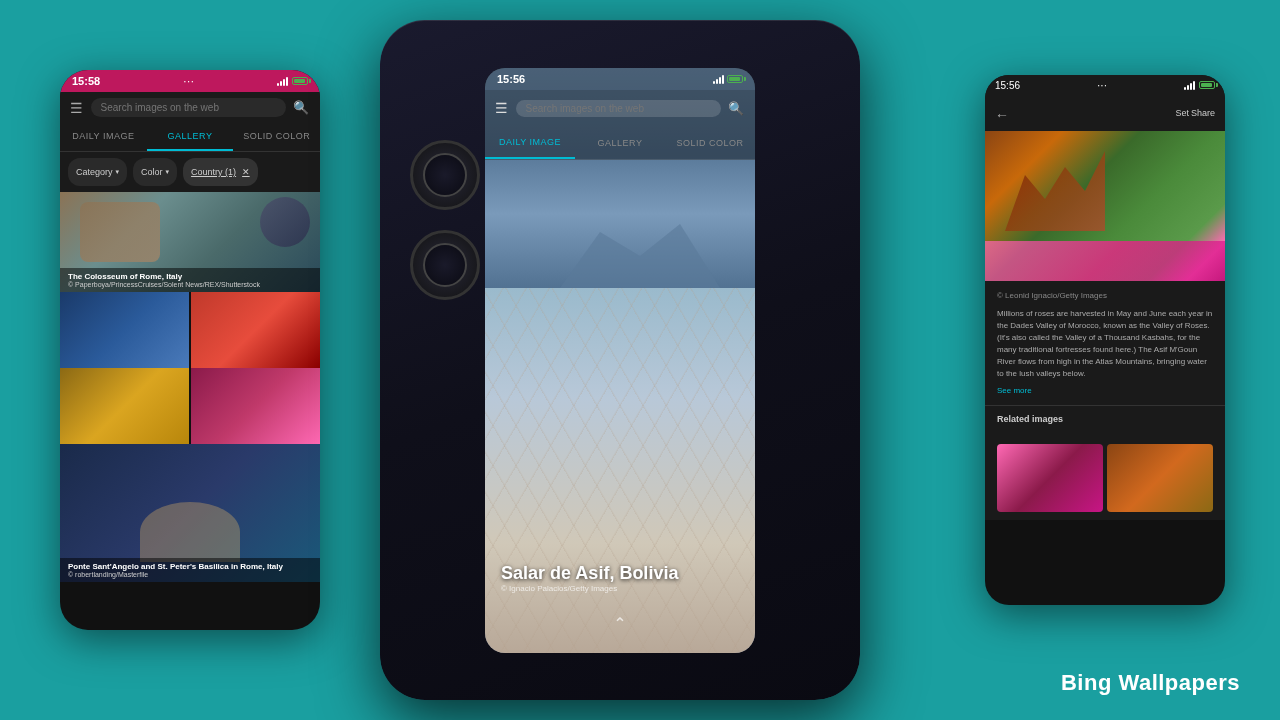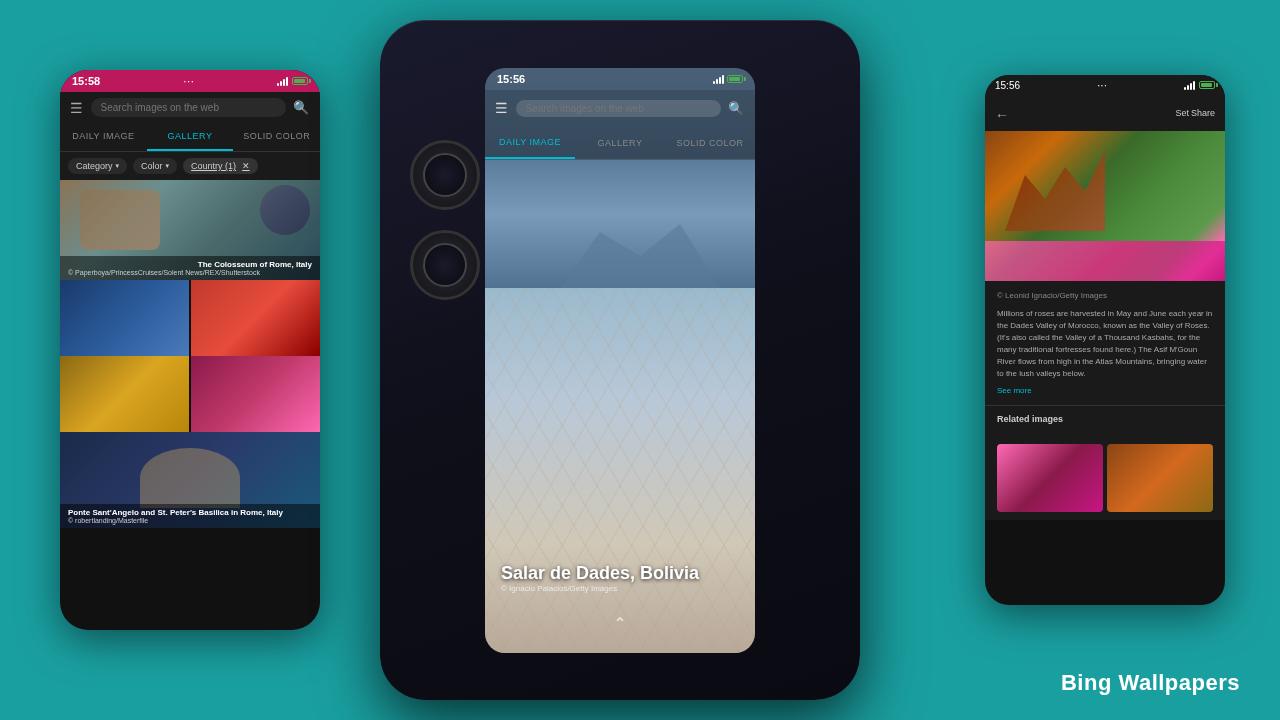--- a/index.html
+++ b/index.html
@@ -87,21 +87,21 @@
     .phone-left .filters {
       background: #1a1a1a;
       display: flex;
       gap: 6px;
       padding: 6px 8px;
       align-items: center;
     }
     .phone-left .filters .chip {
       background: #2a2a2a;
       border-radius: 12px;
-      padding: 3px 8px;
+      padding: 9px 8px;
       font-size: 9px;
       color: #ccc;
       display: flex;
       align-items: center;
       gap: 3px;
     }
     .phone-left .filters .chip .arrow { font-size: 7px; }
     .phone-left .filters .chip.country { background: #333; text-decoration: underline; }
     .phone-left .gallery-grid {
       background: #111;
@@ -115,21 +115,21 @@
       overflow: hidden;
     }
     .phone-left .big-image .overlay {
       position: absolute;
       bottom: 0;
       left: 0;
       right: 0;
       background: rgba(0,0,0,0.5);
       padding: 4px 8px;
     }
-    .phone-left .big-image .overlay .title { color: white; font-size: 8px; font-weight: 600; text-align: right; }
+    .phone-left .big-image .overlay .title { color: white; font-size: 8px; font-weight: 600; }
     .phone-left .big-image .overlay .credit { color: #ccc; font-size: 7px; }
     
     .phone-left .big-image::before {
       content: '';
       position: absolute;
       top: 10px; left: 20px;
       width: 80px; height: 60px;
       border-radius: 8px;
       background: linear-gradient(135deg, #8B7355 0%, #A0866A 100%);
       opacity: 0.8;
@@ -158,21 +158,21 @@
     .phone-left .cell-gold { background: linear-gradient(135deg, #8B6914, #DAA520, #B8860B); }
     .phone-left .cell-pink { background: linear-gradient(135deg, #8B1a4a, #c0396a, #ff69b4); }
     .phone-left .grid-2col2 {
       display: grid;
       grid-template-columns: 1fr 1fr;
       gap: 2px;
       height: 76px;
     }
     .phone-left .big-image2 {
       width: 100%;
-      height: 96px;
+      height: 138px;
       background: linear-gradient(135deg, #1a2a4a, #2a3a6a, #1a5a7a);
       position: relative;
       overflow: hidden;
     }
     .phone-left .big-image2::before {
       content: '';
       position: absolute;
       bottom: 20px; left: 50%;
       transform: translateX(-50%);
       width: 100px; height: 60px;
@@ -638,21 +638,21 @@
       <span class="search-icon">🔍</span>
     </div>
 
     <div class="center-tabs">
       <div class="tab active">DAILY IMAGE</div>
       <div class="tab">GALLERY</div>
       <div class="tab">SOLID COLOR</div>
     </div>
 
     <div class="center-caption">
-      <div class="location">Salar de Dades, Bolivia</div>
+      <div class="location">Salar de Asif, Bolivia</div>
       <div class="credit">© Ignacio Palacios/Getty Images</div>
     </div>
 
     <div class="center-swipe">⌃</div>
   </div>
 </div>
 
 <div class="phone-right">
   <div class="status-bar">
     <span class="time">15:56</span>

